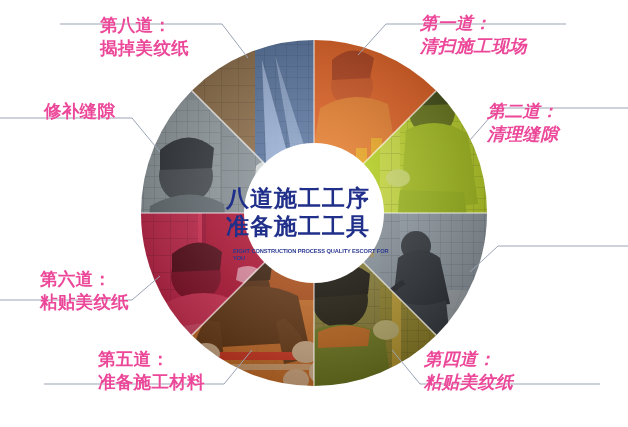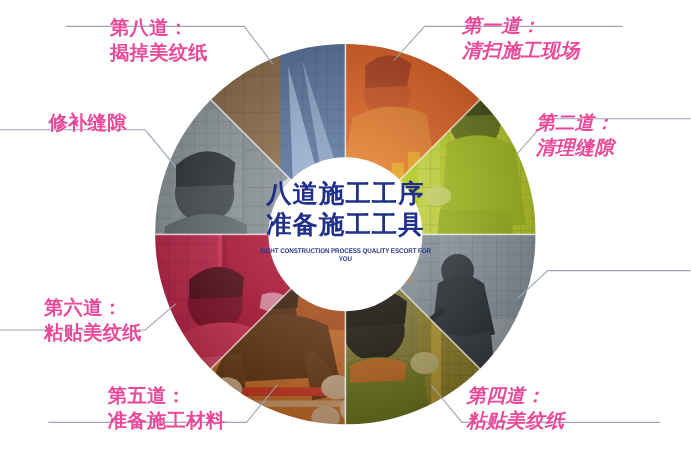--- a/index.html
+++ b/index.html
@@ -24,23 +24,23 @@
     white-space:nowrap;
     text-shadow:0 0 1px rgba(255,255,255,0.9);
   }
   .lbl .l1{display:block;}
   .lbl .l2{display:block;text-align:right;}
   .lbl.right{text-align:left;font-style:italic;}
   .lbl.left{text-align:left;}
 
   .ctr-txt{
     position:absolute;
-    left:226px; top:162px;
+    left:226px; top:184px;
     width:176px;
-    text-align:center;
+    text-align:left;
     color:#1f2f8a;
     pointer-events:none;
   }
   .ctr-txt .c1,.ctr-txt .c2{
     display:block;
     font-size:23px;
     font-weight:bold;
     line-height:1.22;
     letter-spacing:1px;
   }

